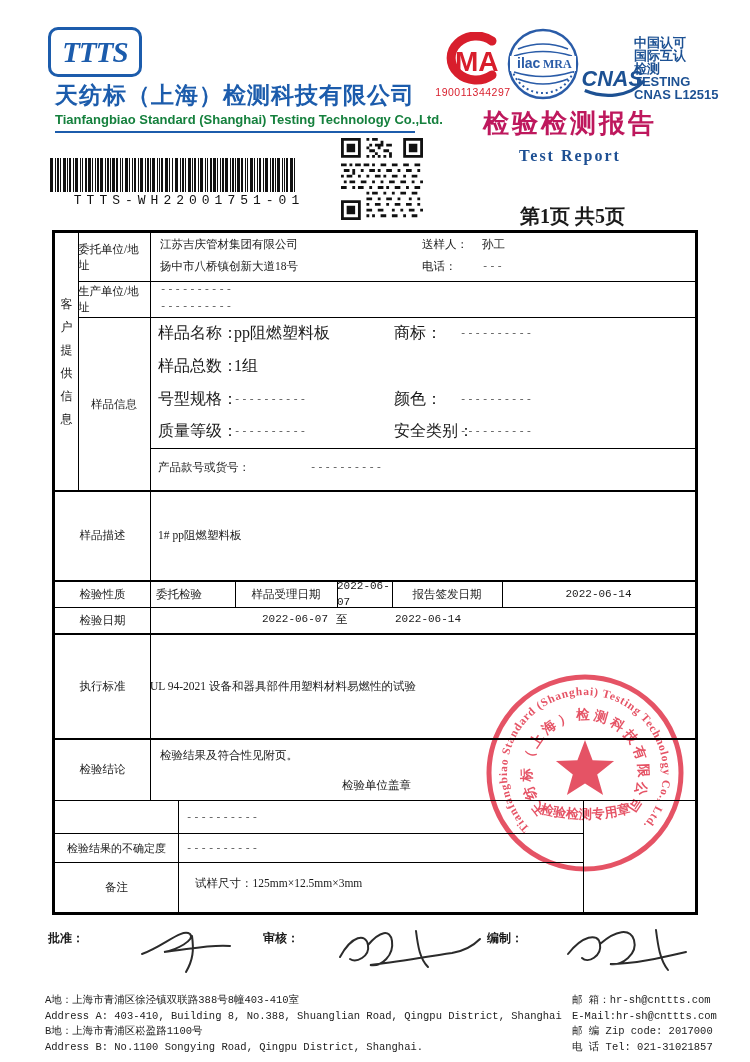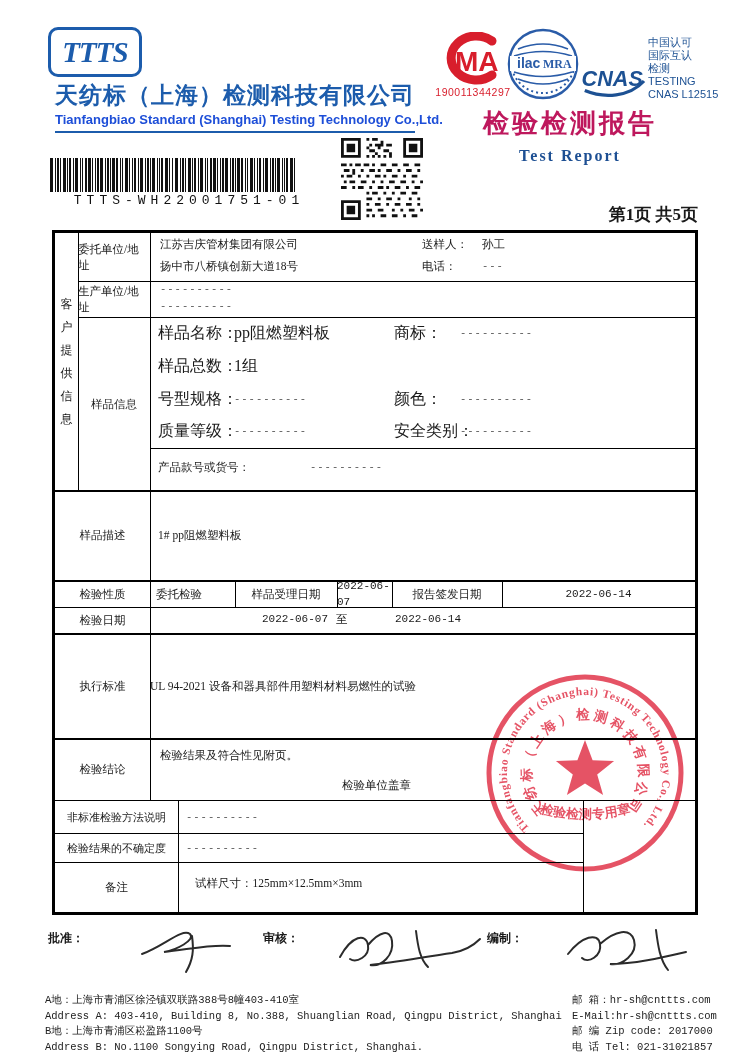--- a/index.html
+++ b/index.html
@@ -4,31 +4,31 @@
 <style>
   html,body{margin:0;padding:0;background:#888;}
   .page{position:relative;width:750px;height:1062px;background:#fff;margin:0 auto;
         font-family:"Liberation Serif","DejaVu Serif",serif;color:#1a1a1a;overflow:hidden;}
   .abs{position:absolute;}
   
   .logo-box{left:48px;top:27px;width:88px;height:44px;border:3px solid #1c5cac;border-radius:10px;
             display:flex;align-items:center;justify-content:center;font-weight:bold;font-style:italic;
             font-size:29px;letter-spacing:-1px;color:#1c5cac;}
   .company-cn{left:55px;top:80px;font-size:23px;font-weight:bold;letter-spacing:1px;color:#1c5cac;}
-  .company-en{left:55px;top:112px;font-size:13px;font-weight:bold;color:#1d4ed8;font-family:"Liberation Sans","DejaVu Sans",sans-serif;}
+  .company-en{left:55px;top:112px;font-size:13px;font-weight:bold;color:#15803d;font-family:"Liberation Sans","DejaVu Sans",sans-serif;}
   .header-rule{left:55px;top:131px;width:360px;height:2px;background:#1c5cac;}
   .cma-num{left:425px;top:86px;width:96px;text-align:center;font-size:10.5px;letter-spacing:.5px;color:#d81e2c;font-family:"Liberation Sans",sans-serif;}
-  .cnas-info{left:648px;top:36px;font-size:11px;line-height:13px;color:#1d5193;font-weight:400;font-family:"Liberation Sans",sans-serif;}
+  .cnas-info{left:634px;top:36px;font-size:13px;line-height:13px;color:#1d5193;font-weight:700;font-family:"Liberation Sans",sans-serif;}
   .title-cn{left:445px;top:106px;width:250px;text-align:center;font-size:26px;font-weight:bold;letter-spacing:3px;color:#be185d;}
   .title-en{left:445px;top:147px;width:250px;text-align:center;font-size:16px;font-weight:bold;letter-spacing:2px;color:#1d4f93;}
   .barcode{left:50px;top:158px;}
   .barcode-caption{left:60px;top:193px;width:258px;text-align:center;font-size:13px;letter-spacing:5px;
                    font-family:"Liberation Mono","DejaVu Sans Mono",monospace;color:#111;}
   .qr{left:341px;top:138px;}
-  .page-info{left:520px;top:203px;width:178px;text-align:right;font-size:17px;font-weight:bold;}
+  .page-info{left:520px;top:203px;width:178px;text-align:left;font-size:20px;font-weight:bold;}
   
   .tbl{left:52px;top:230px;width:640px;height:679px;border:3px solid #000;}
   .hl,.vl{position:absolute;background:#000;}
   .cell{position:absolute;display:flex;align-items:center;justify-content:center;font-size:11.5px;line-height:16px;}
   .cell.left{justify-content:flex-start;}
   .dash{font-family:"Liberation Mono","DejaVu Sans Mono",monospace;font-size:10.5px;letter-spacing:1px;color:#555;}
   .mono{font-family:"Liberation Mono","DejaVu Sans Mono",monospace;font-size:11px;}
   .vert-label{width:16px;line-height:23px;word-break:break-all;text-align:center;font-size:12px;}
   .s-row{position:relative;height:32.7px;}
   .s-row span{position:absolute;top:50%;transform:translateY(-50%);white-space:nowrap;}
@@ -192,21 +192,20 @@
 
     <div class="cell" style="left:0;top:400px;width:95px;height:105px">执行标准</div>
     <div class="cell left" style="left:95px;top:400px;width:545px;height:105px;padding-left:0">UL 94-2021  设备和器具部件用塑料材料易燃性的试验</div>
 
     <div class="cell" style="left:0;top:505px;width:95px;height:62px">检验结论</div>
     <div style="position:absolute;left:95px;top:505px;width:545px;height:62px">
       <div class="abs" style="left:10px;top:10px;font-size:11.5px">检验结果及符合性见附页。</div>
       <div class="abs" style="left:192px;bottom:7px;font-size:11.5px">检验单位盖章</div>
     </div>
 
-    <div class="cell" style="left:0;top:567px;width:123px;height:33px;font-size:11px">非标准检验方法说明</div>
     <div class="cell left" style="left:123px;top:567px;width:405px;height:33px;padding-left:8px">
         <span class="dash">----------</span>
       </div>
     <div class="cell" style="left:0;top:600px;width:123px;height:29px;font-size:11px">检验结果的不确定度</div>
     <div class="cell left" style="left:123px;top:600px;width:405px;height:29px;padding-left:8px">
         <span class="dash">----------</span>
       </div>
     <div class="cell" style="left:0;top:629px;width:123px;height:50px">备注</div>
     <div class="cell left" style="left:123px;top:629px;width:405px;height:41px;padding-left:17px">试样尺寸：125mm×12.5mm×3mm</div>
     <div style="position:absolute;left:528px;top:567px;width:112px;height:112px"></div>

